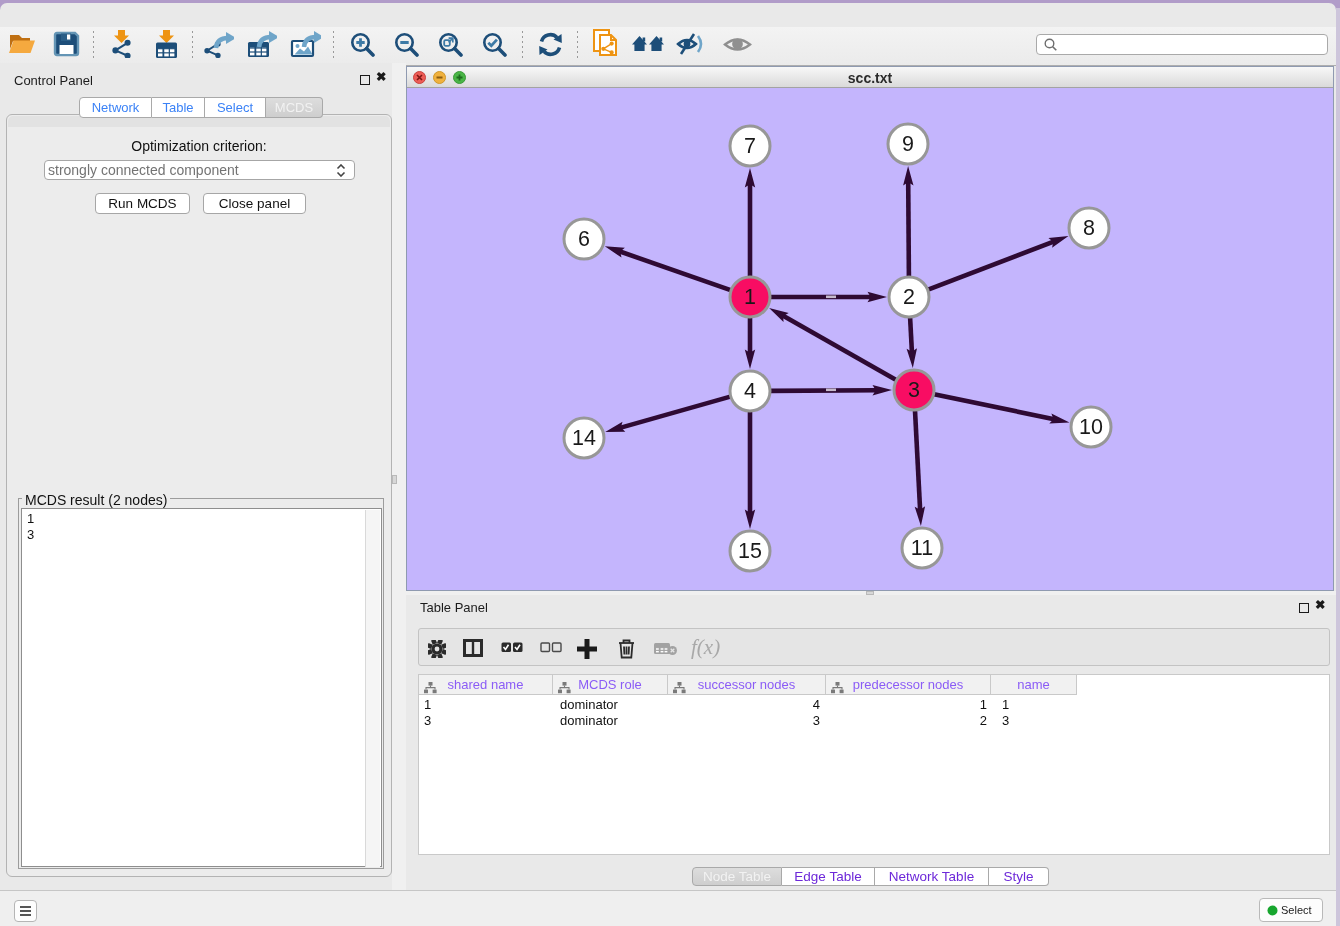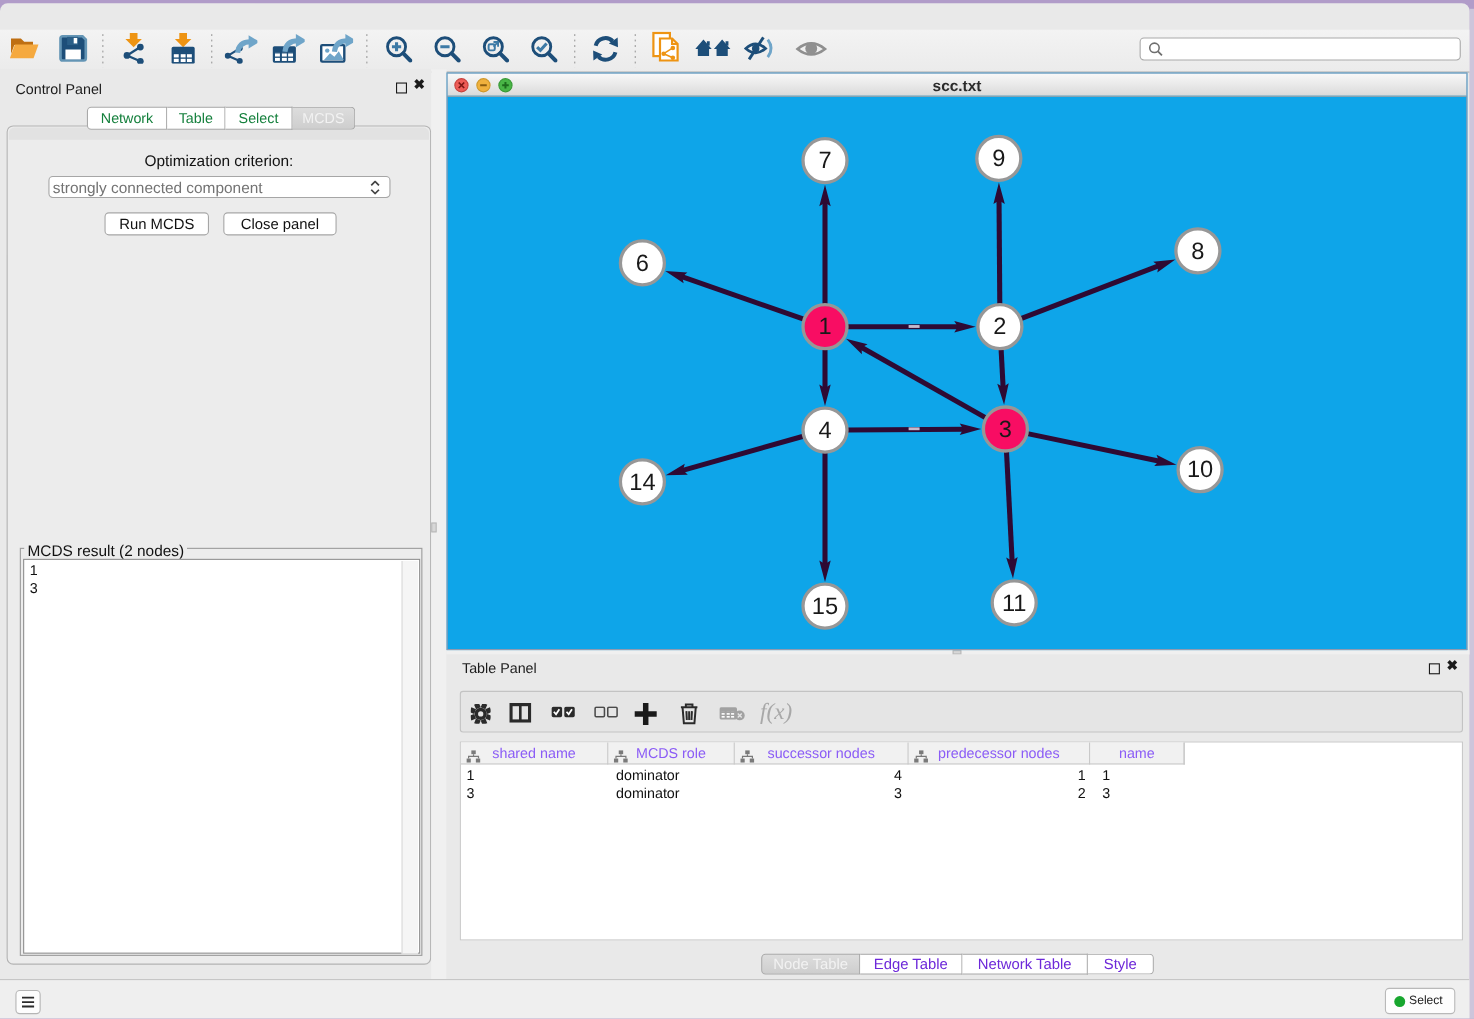--- a/index.html
+++ b/index.html
@@ -14,37 +14,37 @@
   
   #toolbar { position:absolute; left:0; top:24px; width:1336px; height:39px; background:linear-gradient(#f3f3f3,#ebebeb); border-bottom:1px solid #aeaeae; }
   .tsep { position:absolute; top:4px; height:30px; width:1px; background-image:linear-gradient(#999 2px, transparent 2px); background-size:1px 5px; }
   
   #cpanel { position:absolute; left:0; top:60px; width:392px; height:827px; background:#e9e9e9; }
   #cptitle { position:absolute; left:14px; top:10px; font-size:13px; color:#1c1c1c; }
   .maxbtn { position:absolute; width:10px; height:10px; border:1.6px solid #1a1a1a; }
   .xbtn { position:absolute; font-size:12.5px; font-weight:bold; color:#1a1a1a; }
   
   #cptabs { position:absolute; left:79px; top:34px; height:21px; display:flex; font-size:13px; }
-  .cptab { border:1px solid #a9a9a9; border-left:none; background:#fff; color:#15803d; display:flex; align-items:center; justify-content:center; height:21px; }
+  .cptab { border:1px solid #a9a9a9; border-left:none; background:#fff; color:#3b82f6; display:flex; align-items:center; justify-content:center; height:21px; }
   .cptab.first { border-left:1px solid #a9a9a9; border-radius:4px 0 0 4px; }
   .cptab.last { border-radius:0 4px 4px 0; }
   .cptab.sel { background:linear-gradient(#dddddd,#cecece); color:#f2f2f2; }
   #cpcontent { position:absolute; left:6px; top:51px; width:386px; height:763px; background:#ececec; border:1px solid #b3b3b3; border-radius:6px; }
   #cpcontent .topstrip { position:absolute; left:1px; top:1px; right:1px; height:11px; background:#e2e2e2; border-radius:5px 5px 0 0; }
   #optlabel { position:absolute; left:0; top:23px; width:100%; text-align:center; font-size:14px; color:#111; }
   #combo { position:absolute; left:37px; top:45px; width:311px; height:20px; background:#fff; border:1px solid #a6a6a6; border-radius:4px; font-size:14px; color:#737373; line-height:18px; padding-left:3px; }
   .btn { position:absolute; height:21px; background:#fff; border:1px solid #a6a6a6; border-radius:4px; font-size:13.5px; color:#111; text-align:center; line-height:19px; }
   
   #fieldset { position:absolute; left:11px; top:383px; width:366px; height:371px; border:1px solid #9c9c9c; }
   #legend { position:absolute; left:3px; top:-7px; background:#ececec; padding:0 3px; font-size:14px; color:#111; }
   #resultbox { position:absolute; left:2px; top:9px; width:361px; height:359px; background:#fff; border:1px solid #8e8e8e; }
   #resultbox .sb { position:absolute; right:1px; top:1px; width:15px; height:357px; background:#f5f5f5; border-left:1px solid #d9d9d9; }
   #resultbox .txt { position:absolute; left:5px; top:2px; font-size:13px; line-height:16px; color:#111; }
   
-  #netwin { position:absolute; left:406px; top:63px; width:928px; height:525px; background:#0ea5e9; border:1px solid #8f9ab0; }
+  #netwin { position:absolute; left:406px; top:63px; width:928px; height:525px; background:#c4b5fd; border:1px solid #8f9ab0; }
   #nettitle { position:absolute; left:0; top:0; width:926px; height:21px; background:linear-gradient(#f8f8f8,#dadada); border-bottom:1px solid #a3a3a3; }
   #nettitle .t { position:absolute; width:100%; text-align:center; top:3px; font-size:14px; font-weight:bold; color:#2b2b2b; }
   .mac { position:absolute; top:4px; width:13px; height:13px; border-radius:50%; }
   
   #vsplit { position:absolute; left:392px; top:60px; width:14px; height:827px; background:#f0f0f0; }
   #hsplit { position:absolute; left:406px; top:588px; width:934px; height:4px; background:#f0f0f0; }
   
   #tpanel { position:absolute; left:406px; top:592px; width:928px; height:295px; background:#e9e9e9; }
   #tptitle { position:absolute; left:14px; top:5px; font-size:13px; color:#1c1c1c; }
   #ttools { position:absolute; left:12px; top:33px; width:912px; height:38px; background:#e5e5e5; border:1px solid #c3c3c3; border-radius:3px; }

